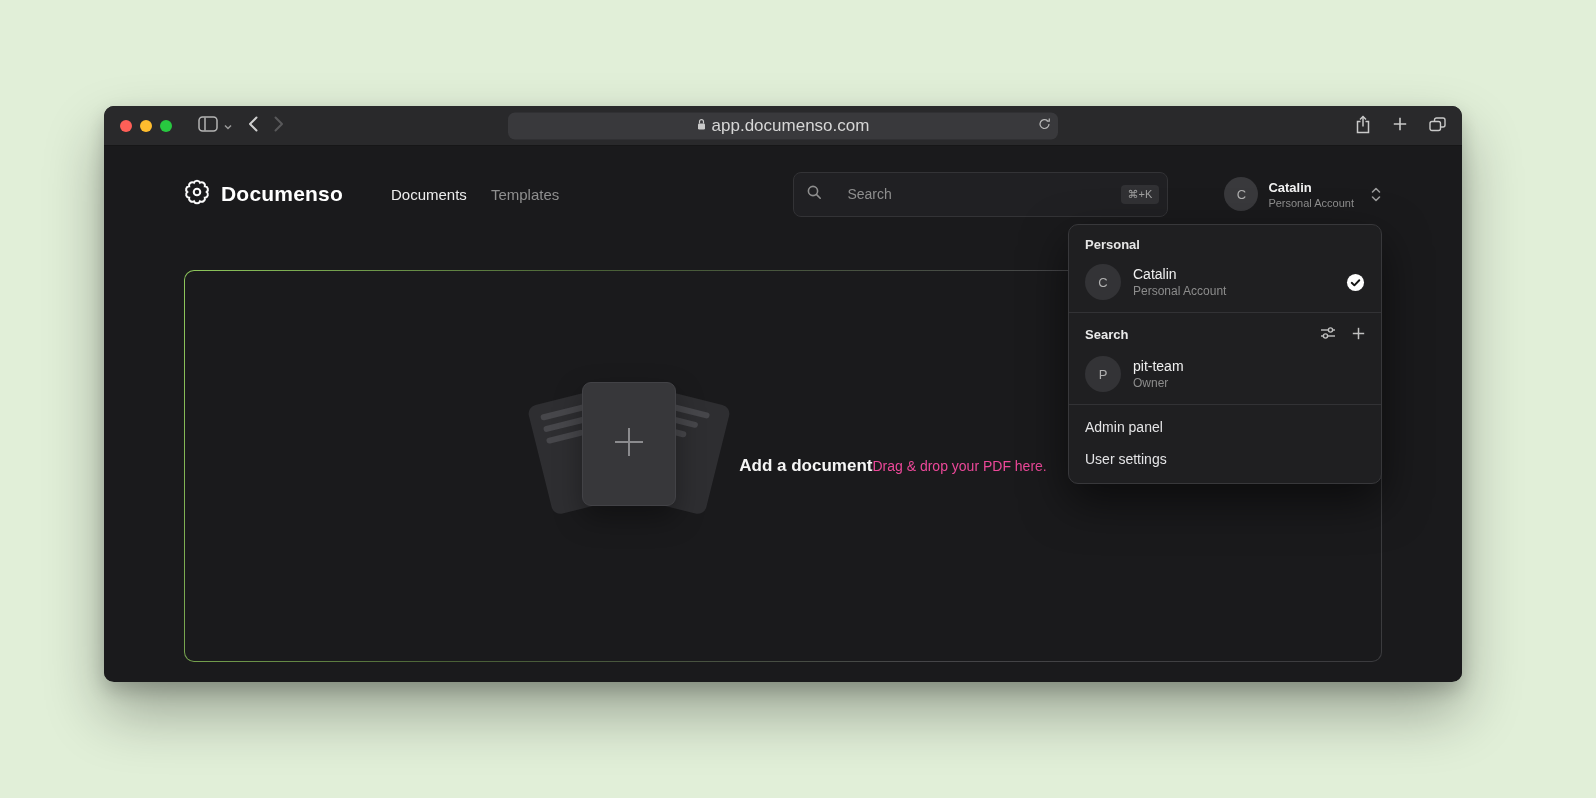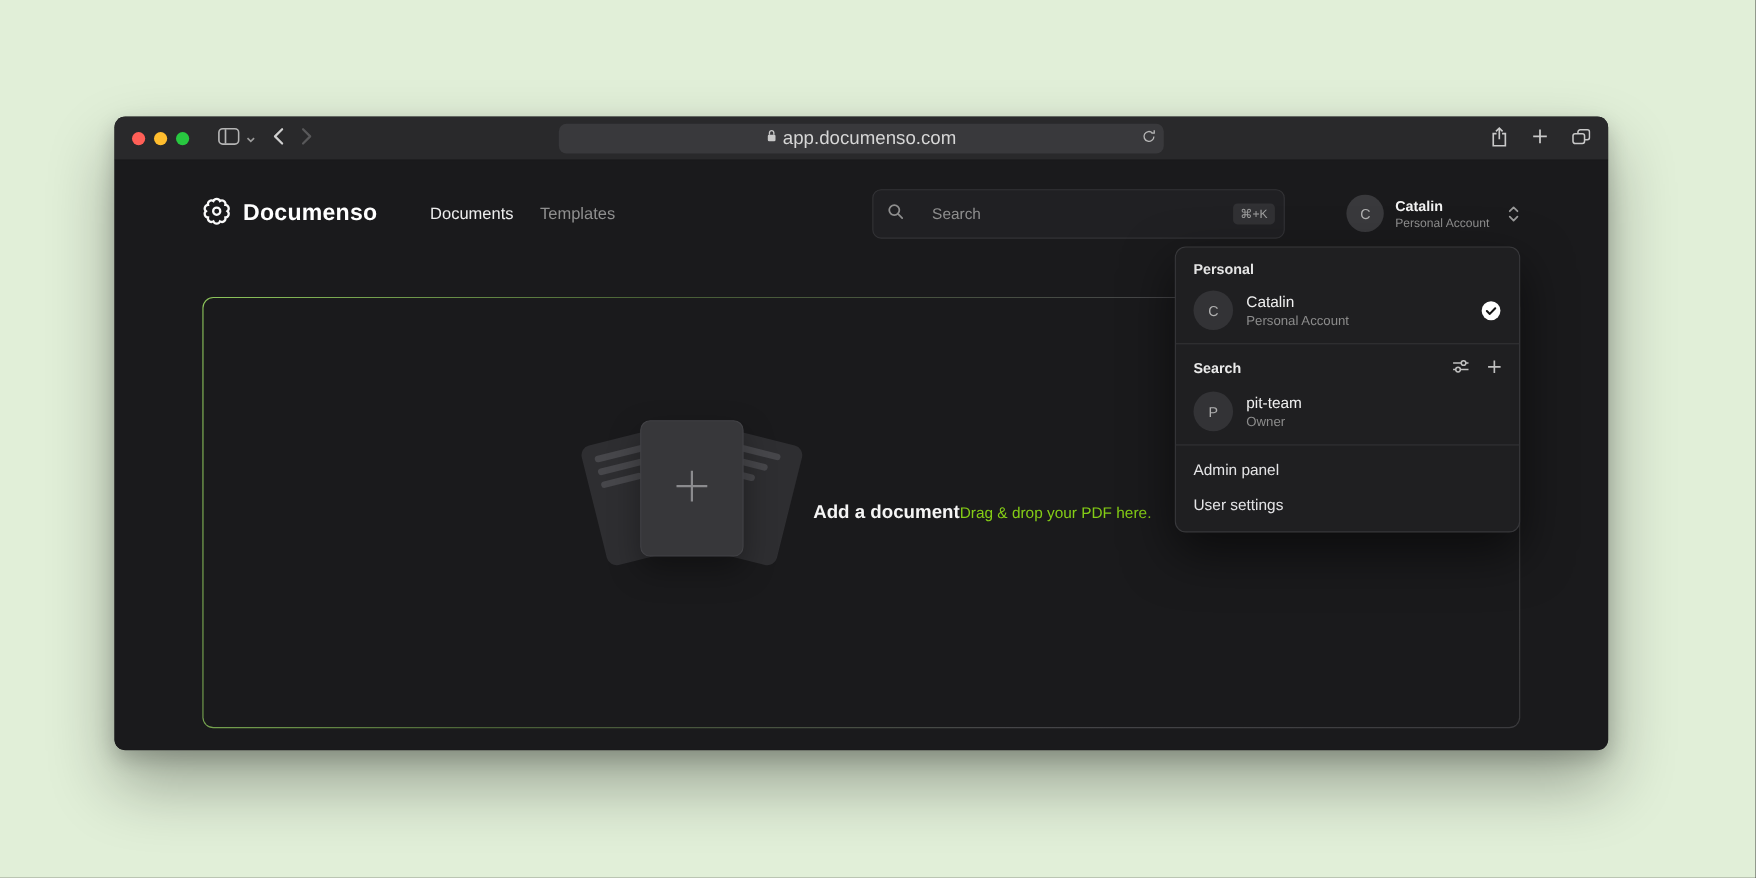--- a/index.html
+++ b/index.html
@@ -109,21 +109,21 @@
   .card-right { right:20px; top:18px; transform:rotate(14deg); }
   .bar { height:6px; border-radius:3px; background:#47474b; margin-bottom:6px; }
   .bar:nth-child(1){ width:56px; } .bar:nth-child(2){ width:47px; } .bar:nth-child(3){ width:38px; }
   .card-front {
     left:50%; top:5px; transform:translateX(-50%); width:94px; height:124px;
     background:#37373a; border:1px solid #424246;
     display:flex; align-items:center; justify-content:center;
     box-shadow:0 12px 28px rgba(0,0,0,.35);
   }
   .dz-title { font-size:17px; font-weight:700; color:#f5f5f5; }
-  .dz-sub { font-size:14px; color:#84cc16; }
+  .dz-sub { font-size:14px; color:#ec4899; }
 </style>
 </head>
 <body>
 
 <div class="window">
 
   <div class="toolbar">
     <div class="tb-left">
       <div class="lights">
         <span class="light red"></span>

